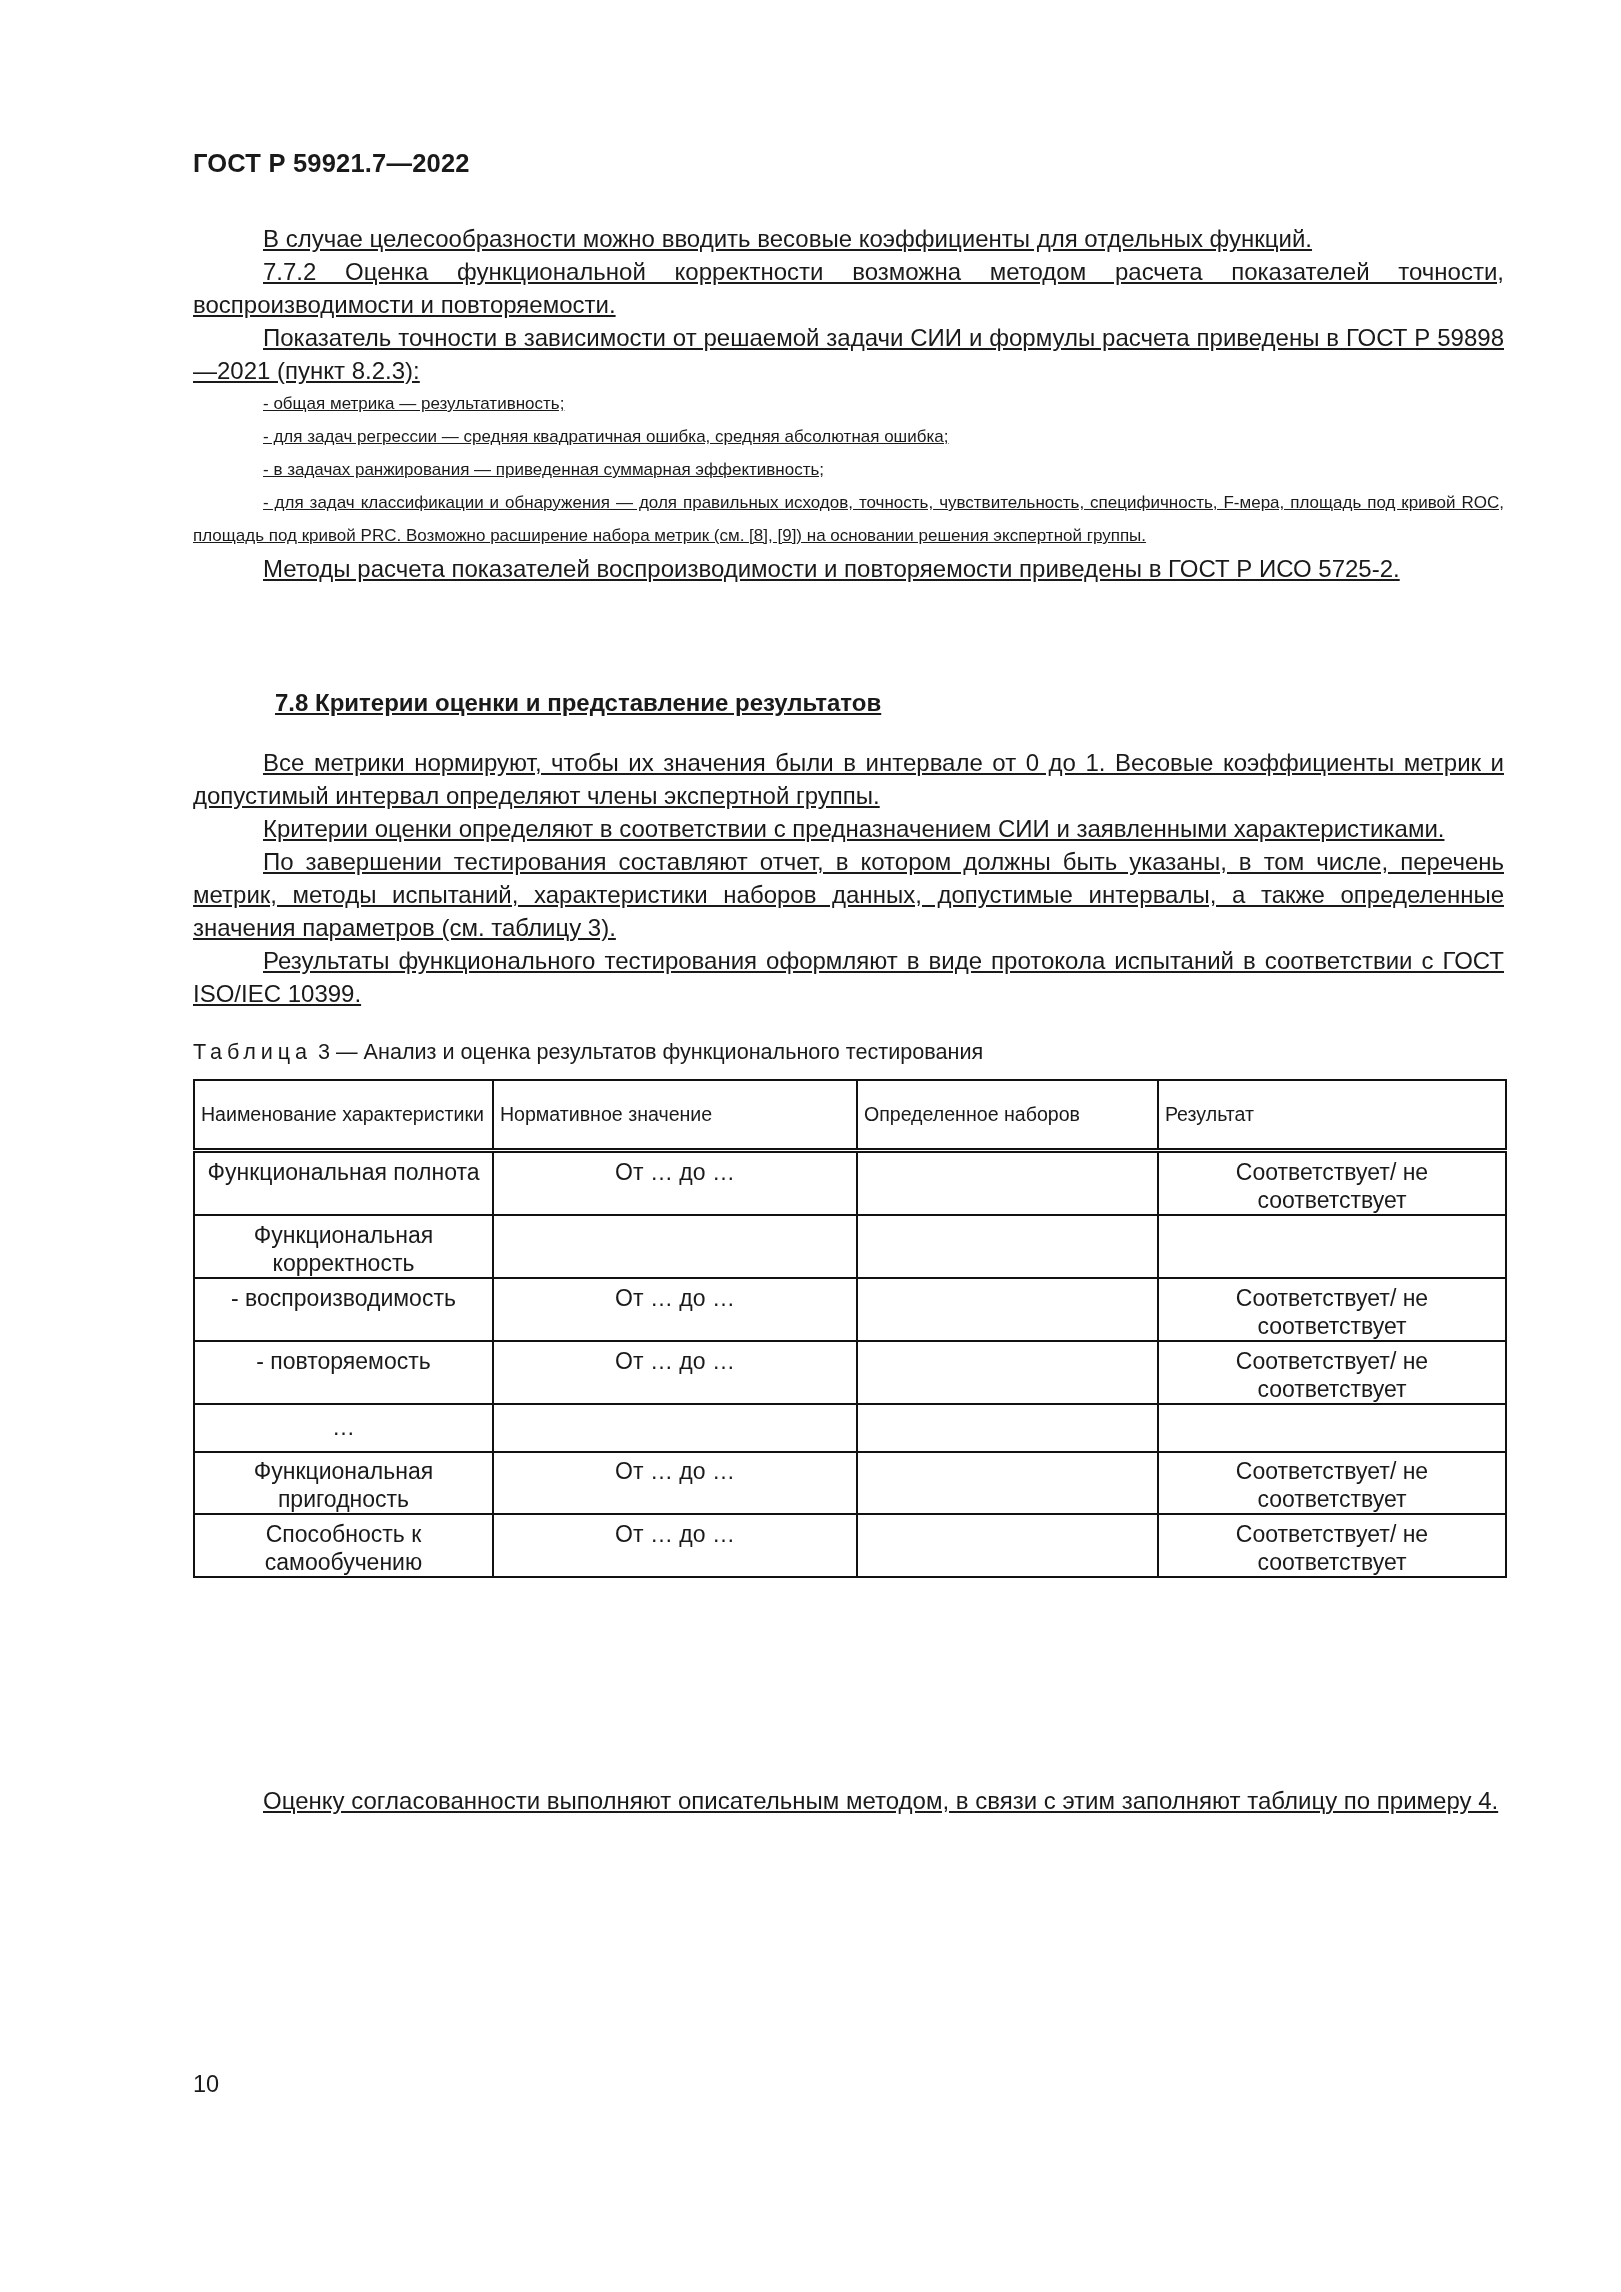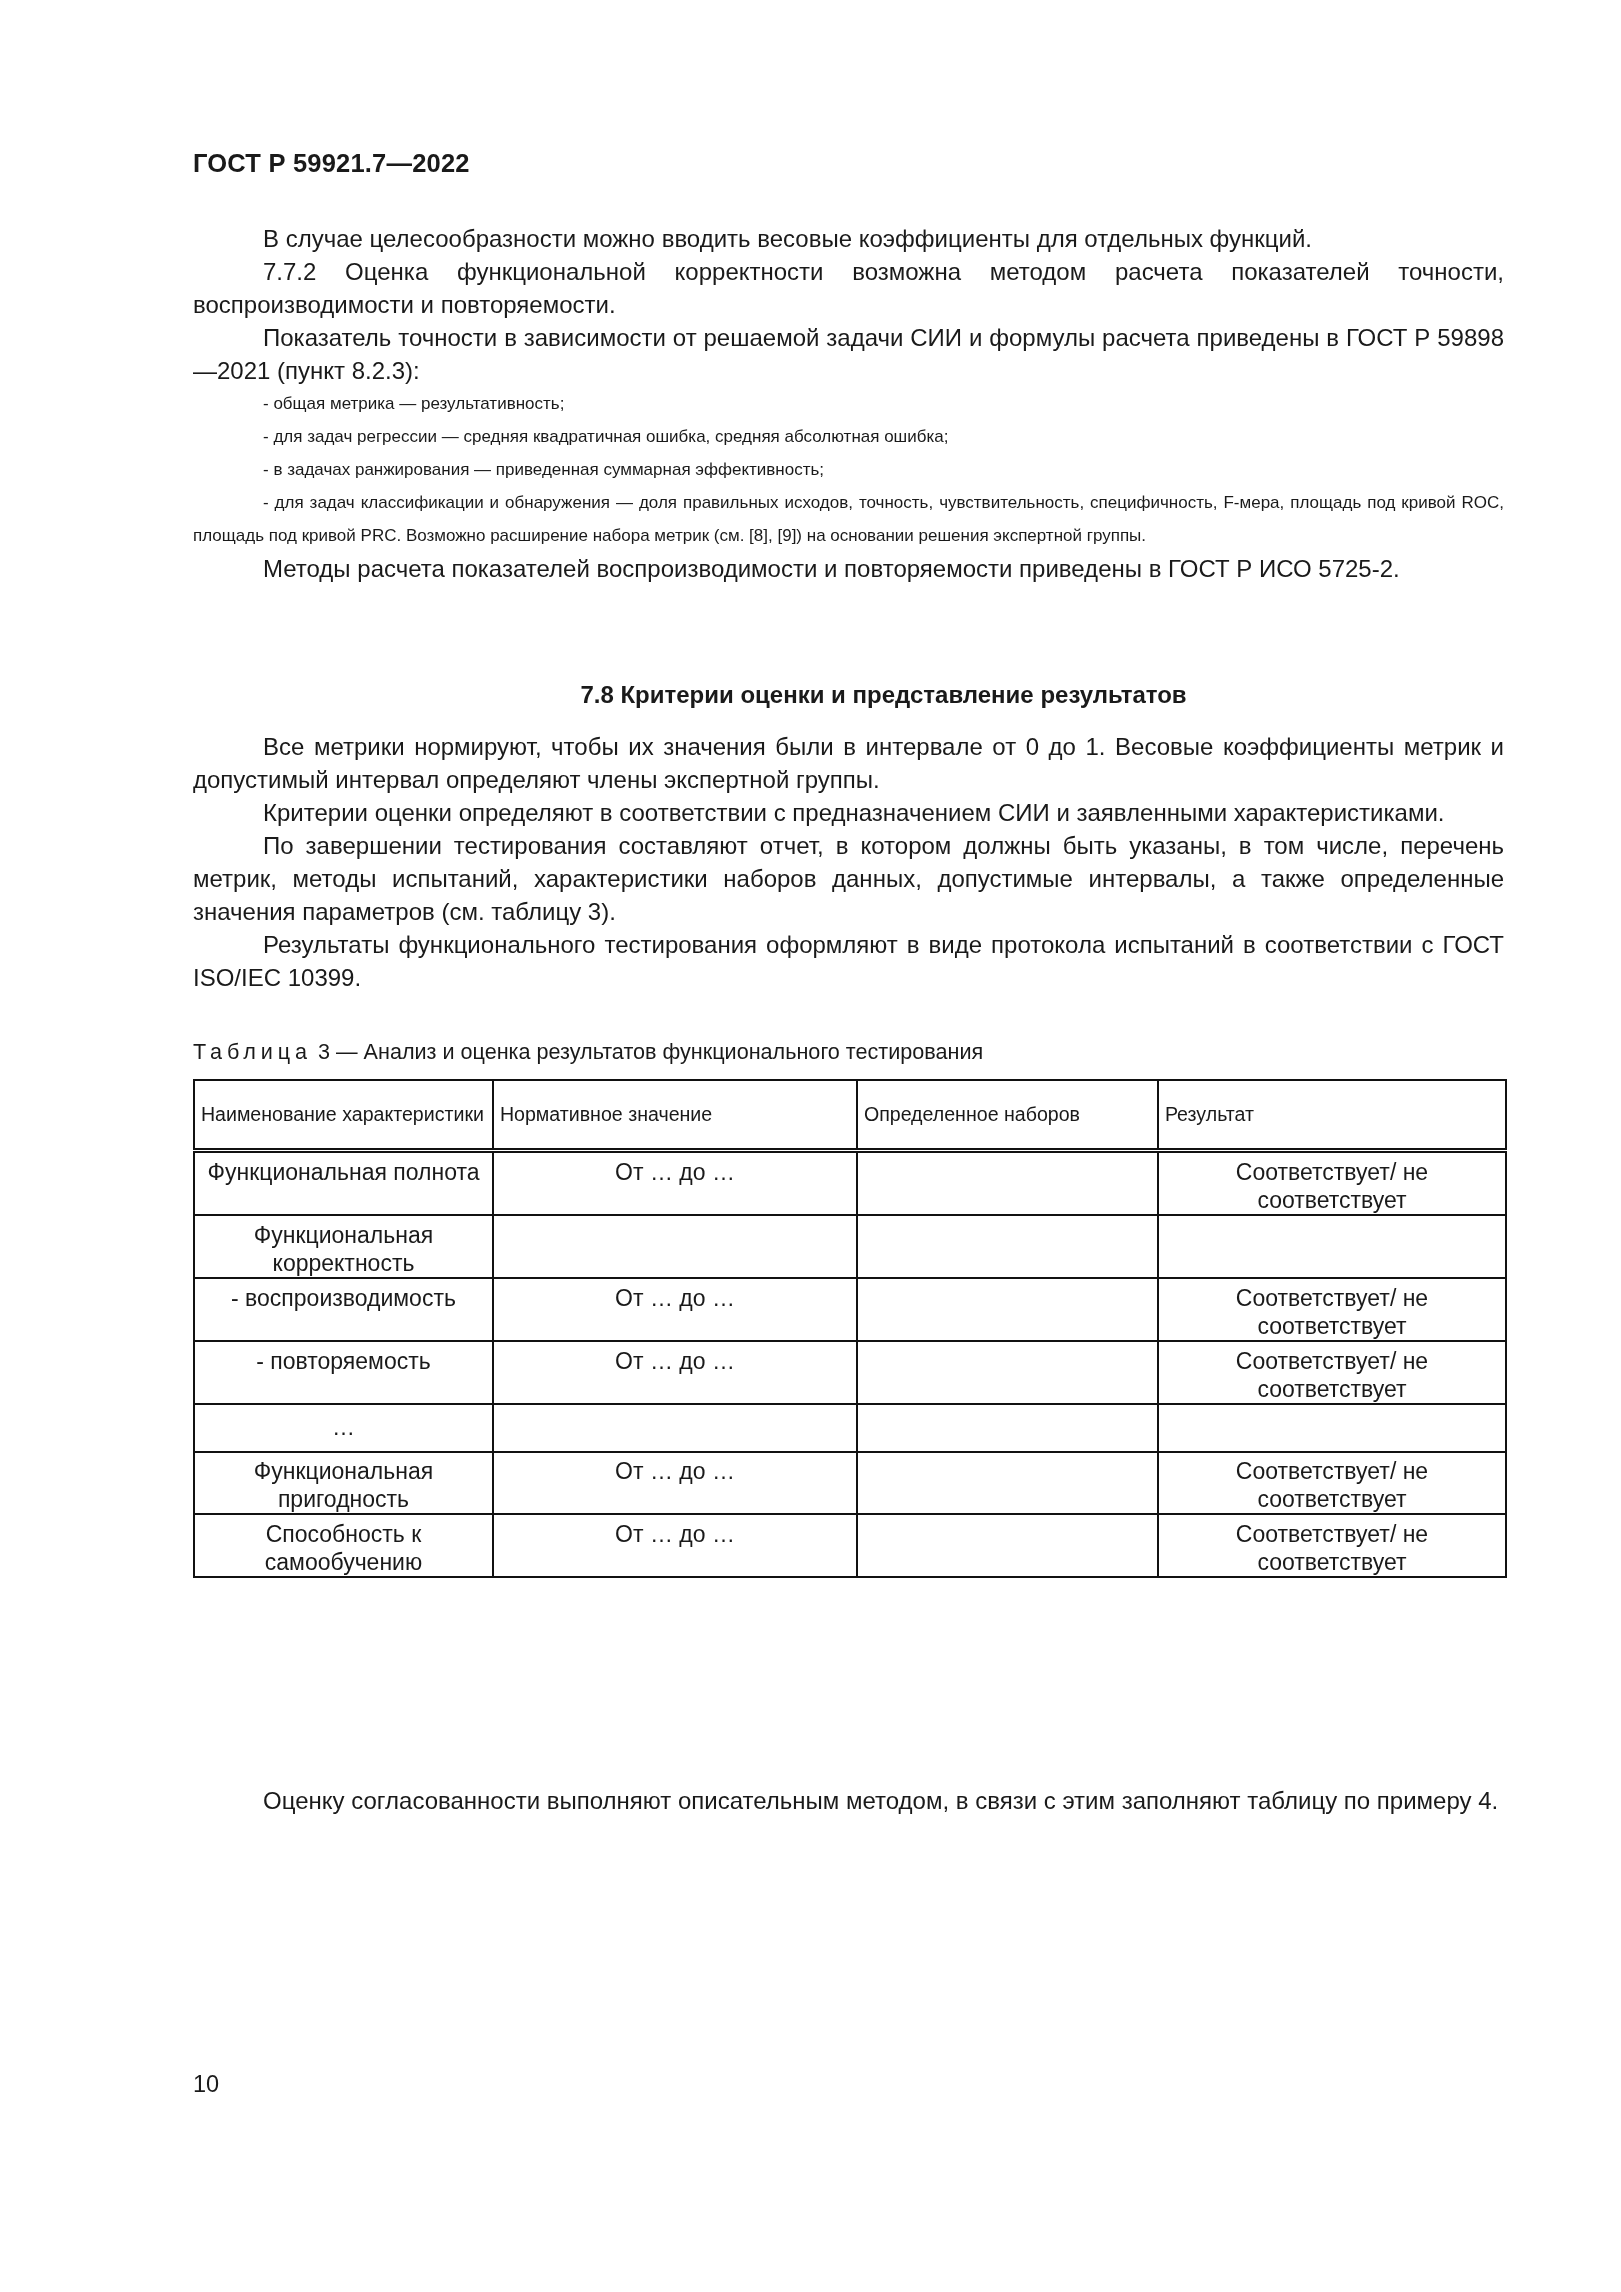--- a/index.html
+++ b/index.html
@@ -6,33 +6,32 @@
   body {
     width: 1621px; height: 2293px; position: relative; overflow: hidden;
     font-family: "Liberation Sans", "DejaVu Sans", sans-serif;
     color: #1a1a1a;
   }
   .page-header {
     position: absolute; left: 193px; top: 149px;
     font-size: 25.5px; font-weight: bold; line-height: 29px; letter-spacing: 0.2px;
     margin: 0;
   }
-  .block { position: absolute; left: 193px; width: 1311px; }
+  .block { position: absolute; left: 193px; width: 1311px; text-decoration: underline; }
   .p {
     margin: 0; font-size: 24px; line-height: 33px;
     text-align: justify; text-indent: 70px;
   }
   .li {
     margin: 0; font-size: 17px; line-height: 33px;
     text-align: justify; text-indent: 70px;
   }
   .sec-head {
-    margin: 4px; font-size: 24px; line-height: 33px; font-weight: bold;
+    margin: 12px; font-size: 24px; line-height: 33px; font-weight: bold;
     text-indent: 70px;
-    text-align: center;
   }
   .caption {
     position: absolute; left: 193px; top: 1039px;
     font-size: 21.6px; line-height: 25.5px; margin: 0;
   }
   .caption .spaced { letter-spacing: 4.9px; }
   table.t3 {
     position: absolute; left: 193px; top: 1079px;
     width: 1311px; border-collapse: collapse; table-layout: fixed;
     border: 2.9px solid #111;

